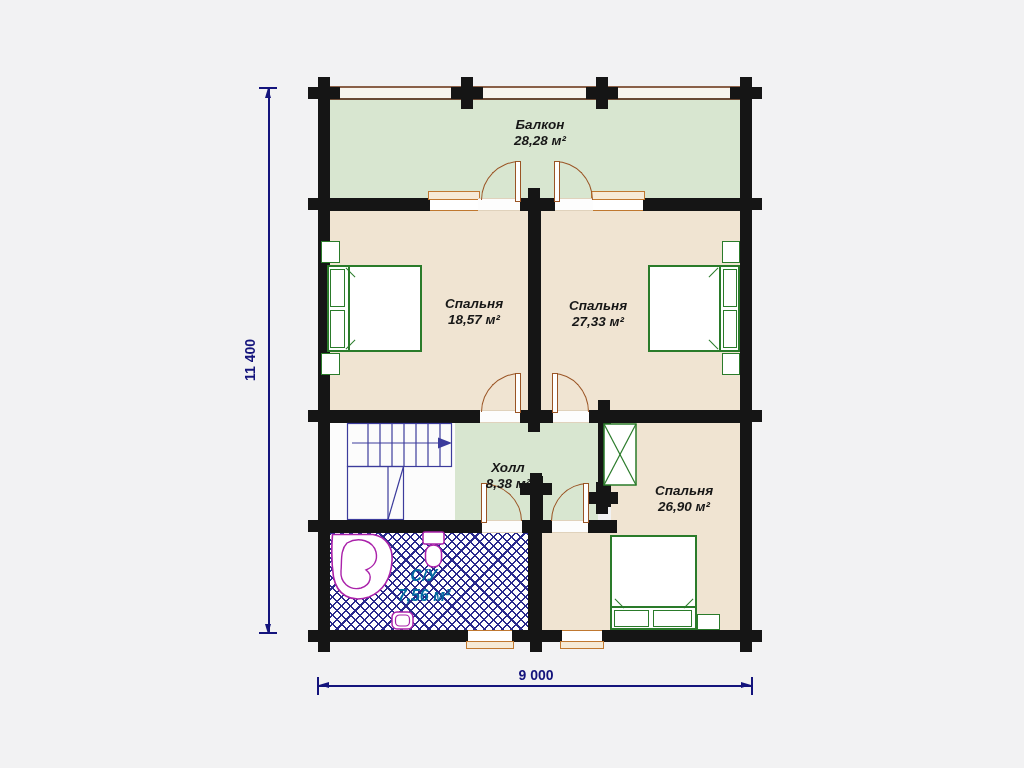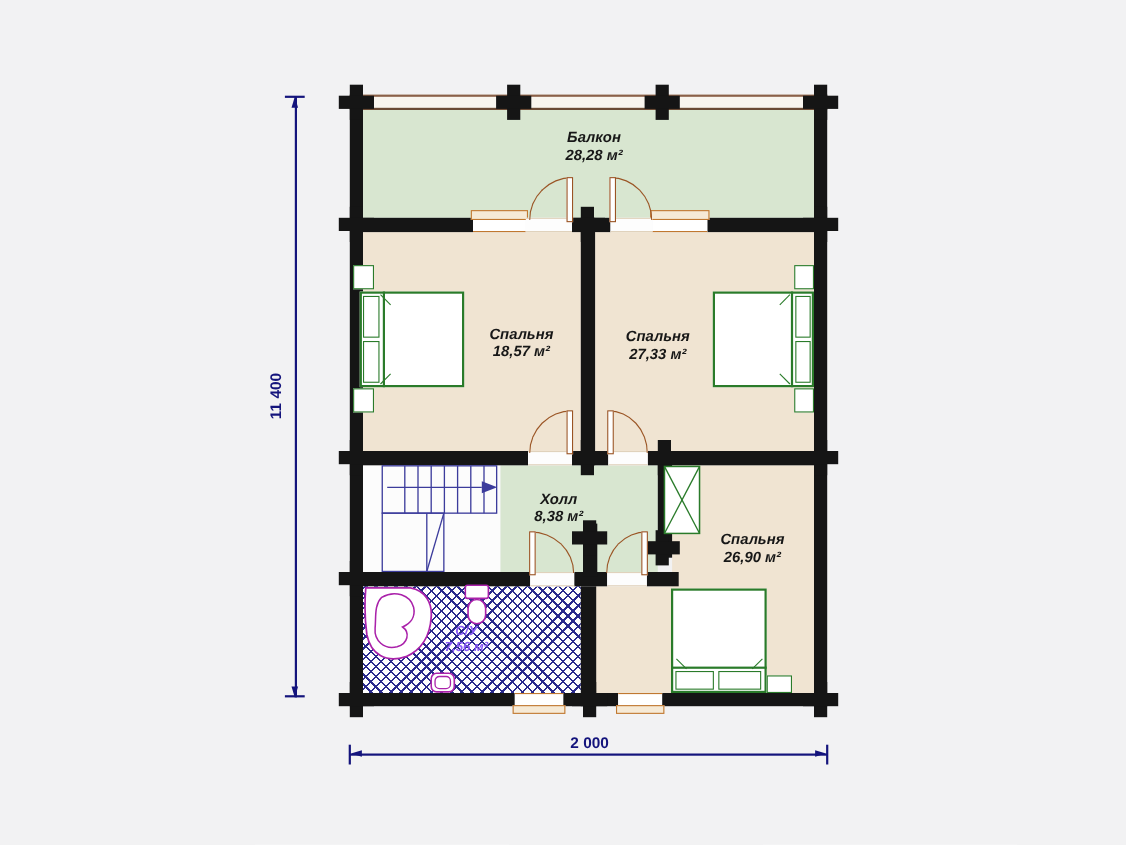--- a/index.html
+++ b/index.html
@@ -21,21 +21,21 @@
   .arc{position:absolute;box-sizing:border-box;border:0 solid #9a5424;}
   .arc.tl{border-top-left-radius:100% 100%;border-top-width:1.5px;border-left-width:1.5px;}
   .arc.tr{border-top-right-radius:100% 100%;border-top-width:1.5px;border-right-width:1.5px;}
   .leaf{position:absolute;background:#ffffff;border:1px solid #9a5424;box-sizing:border-box;}
   .furn{position:absolute;background:#ffffff;border:2px solid #2a7b2a;box-sizing:border-box;}
   .furn.thin{border-width:1.5px;}
   .furnline{position:absolute;background:#2a7b2a;}
   .fold{position:absolute;width:13px;height:0;border-top:1.5px solid #2a7b2a;}
   .room-label{position:absolute;transform:translateX(-50%);text-align:center;white-space:nowrap;
       font-style:italic;font-weight:bold;font-size:13.5px;line-height:1.22;color:#171717;}
-  .room-label.small{font-size:12px;color:#8b5cf6;}
+  .room-label.small{font-size:16px;color:#0369a1;}
   .dimline{position:absolute;background:#14147c;}
   .dimtext{position:absolute;color:#14147c;font-weight:bold;font-size:14px;text-align:center;}
   .tri{position:absolute;width:0;height:0;}
   .tri.up{border-left:3.5px solid transparent;border-right:3.5px solid transparent;border-bottom:10px solid #14147c;}
   .tri.down{border-left:3.5px solid transparent;border-right:3.5px solid transparent;border-top:10px solid #14147c;}
   .tri.left{border-top:3.5px solid transparent;border-bottom:3.5px solid transparent;border-right:10px solid #14147c;}
   .tri.right{border-top:3.5px solid transparent;border-bottom:3.5px solid transparent;border-left:10px solid #14147c;}
 </style>
 </head>
 <body>
@@ -189,21 +189,21 @@
     <div>28,28 м²</div>
   </div>
   <div class="room-label" style="left:474px;top:296px;">
     <div>Спальня</div>
     <div>18,57 м²</div>
   </div>
   <div class="room-label" style="left:598px;top:298px;">
     <div>Спальня</div>
     <div>27,33 м²</div>
   </div>
-  <div class="room-label" style="left:508px;top:446px;">
+  <div class="room-label" style="left:508px;top:460px;">
     <div>Холл</div>
     <div>8,38 м²</div>
   </div>
   <div class="room-label" style="left:684px;top:483px;">
     <div>Спальня</div>
     <div>26,90 м²</div>
   </div>
   <div class="room-label small" style="left:424px;top:566px;">
     <div>С/У</div>
     <div>7,56 м²</div>
@@ -214,15 +214,15 @@
   <div class="dimline" style="left:259px;top:632px;width:18px;height:1.5px;"></div>
   <div class="tri up" style="left:265px;top:88px;"></div>
   <div class="tri down" style="left:265px;top:624px;"></div>
   <div class="dimtext" style="left:214px;top:352px;width:72px;height:16px;transform:rotate(-90deg);">11 400</div>
 
   <div class="dimline" style="left:318px;top:685px;width:434px;height:1.5px;"></div>
   <div class="dimline" style="left:317px;top:677px;width:1.5px;height:18px;"></div>
   <div class="dimline" style="left:751px;top:677px;width:1.5px;height:18px;"></div>
   <div class="tri left" style="left:319px;top:682px;"></div>
   <div class="tri right" style="left:741px;top:682px;"></div>
-  <div class="dimtext" style="left:494px;top:667px;width:84px;">2 000</div>
+  <div class="dimtext" style="left:494px;top:667px;width:84px;">9 000</div>
 
 </div>
 
 </body></html>

